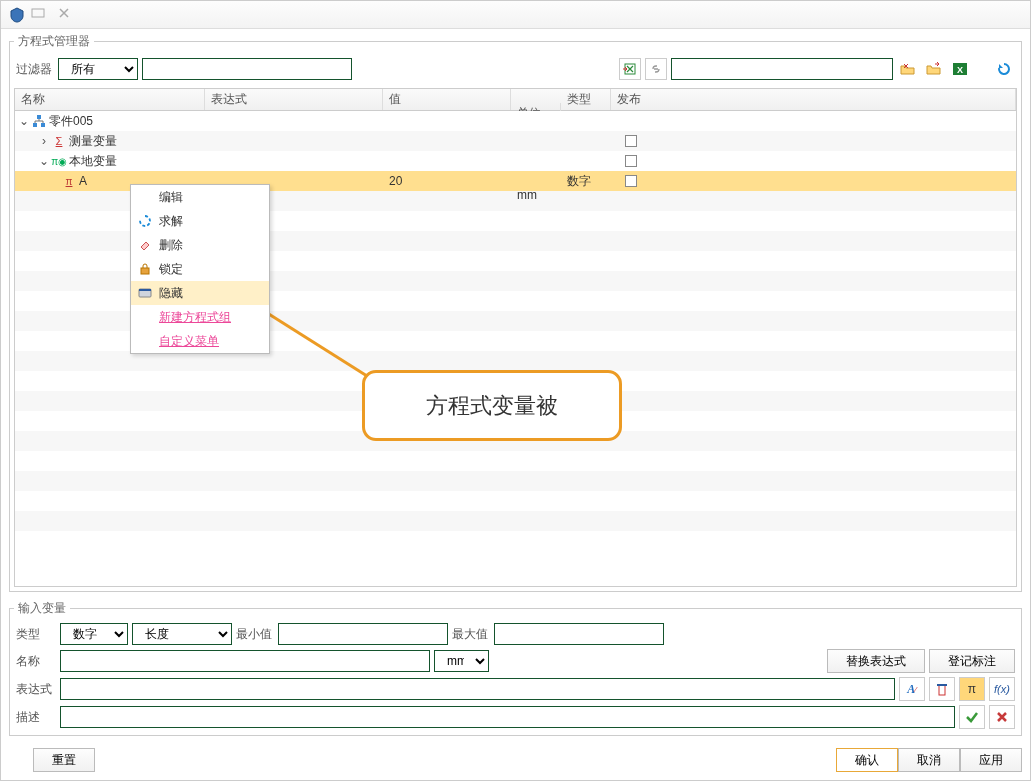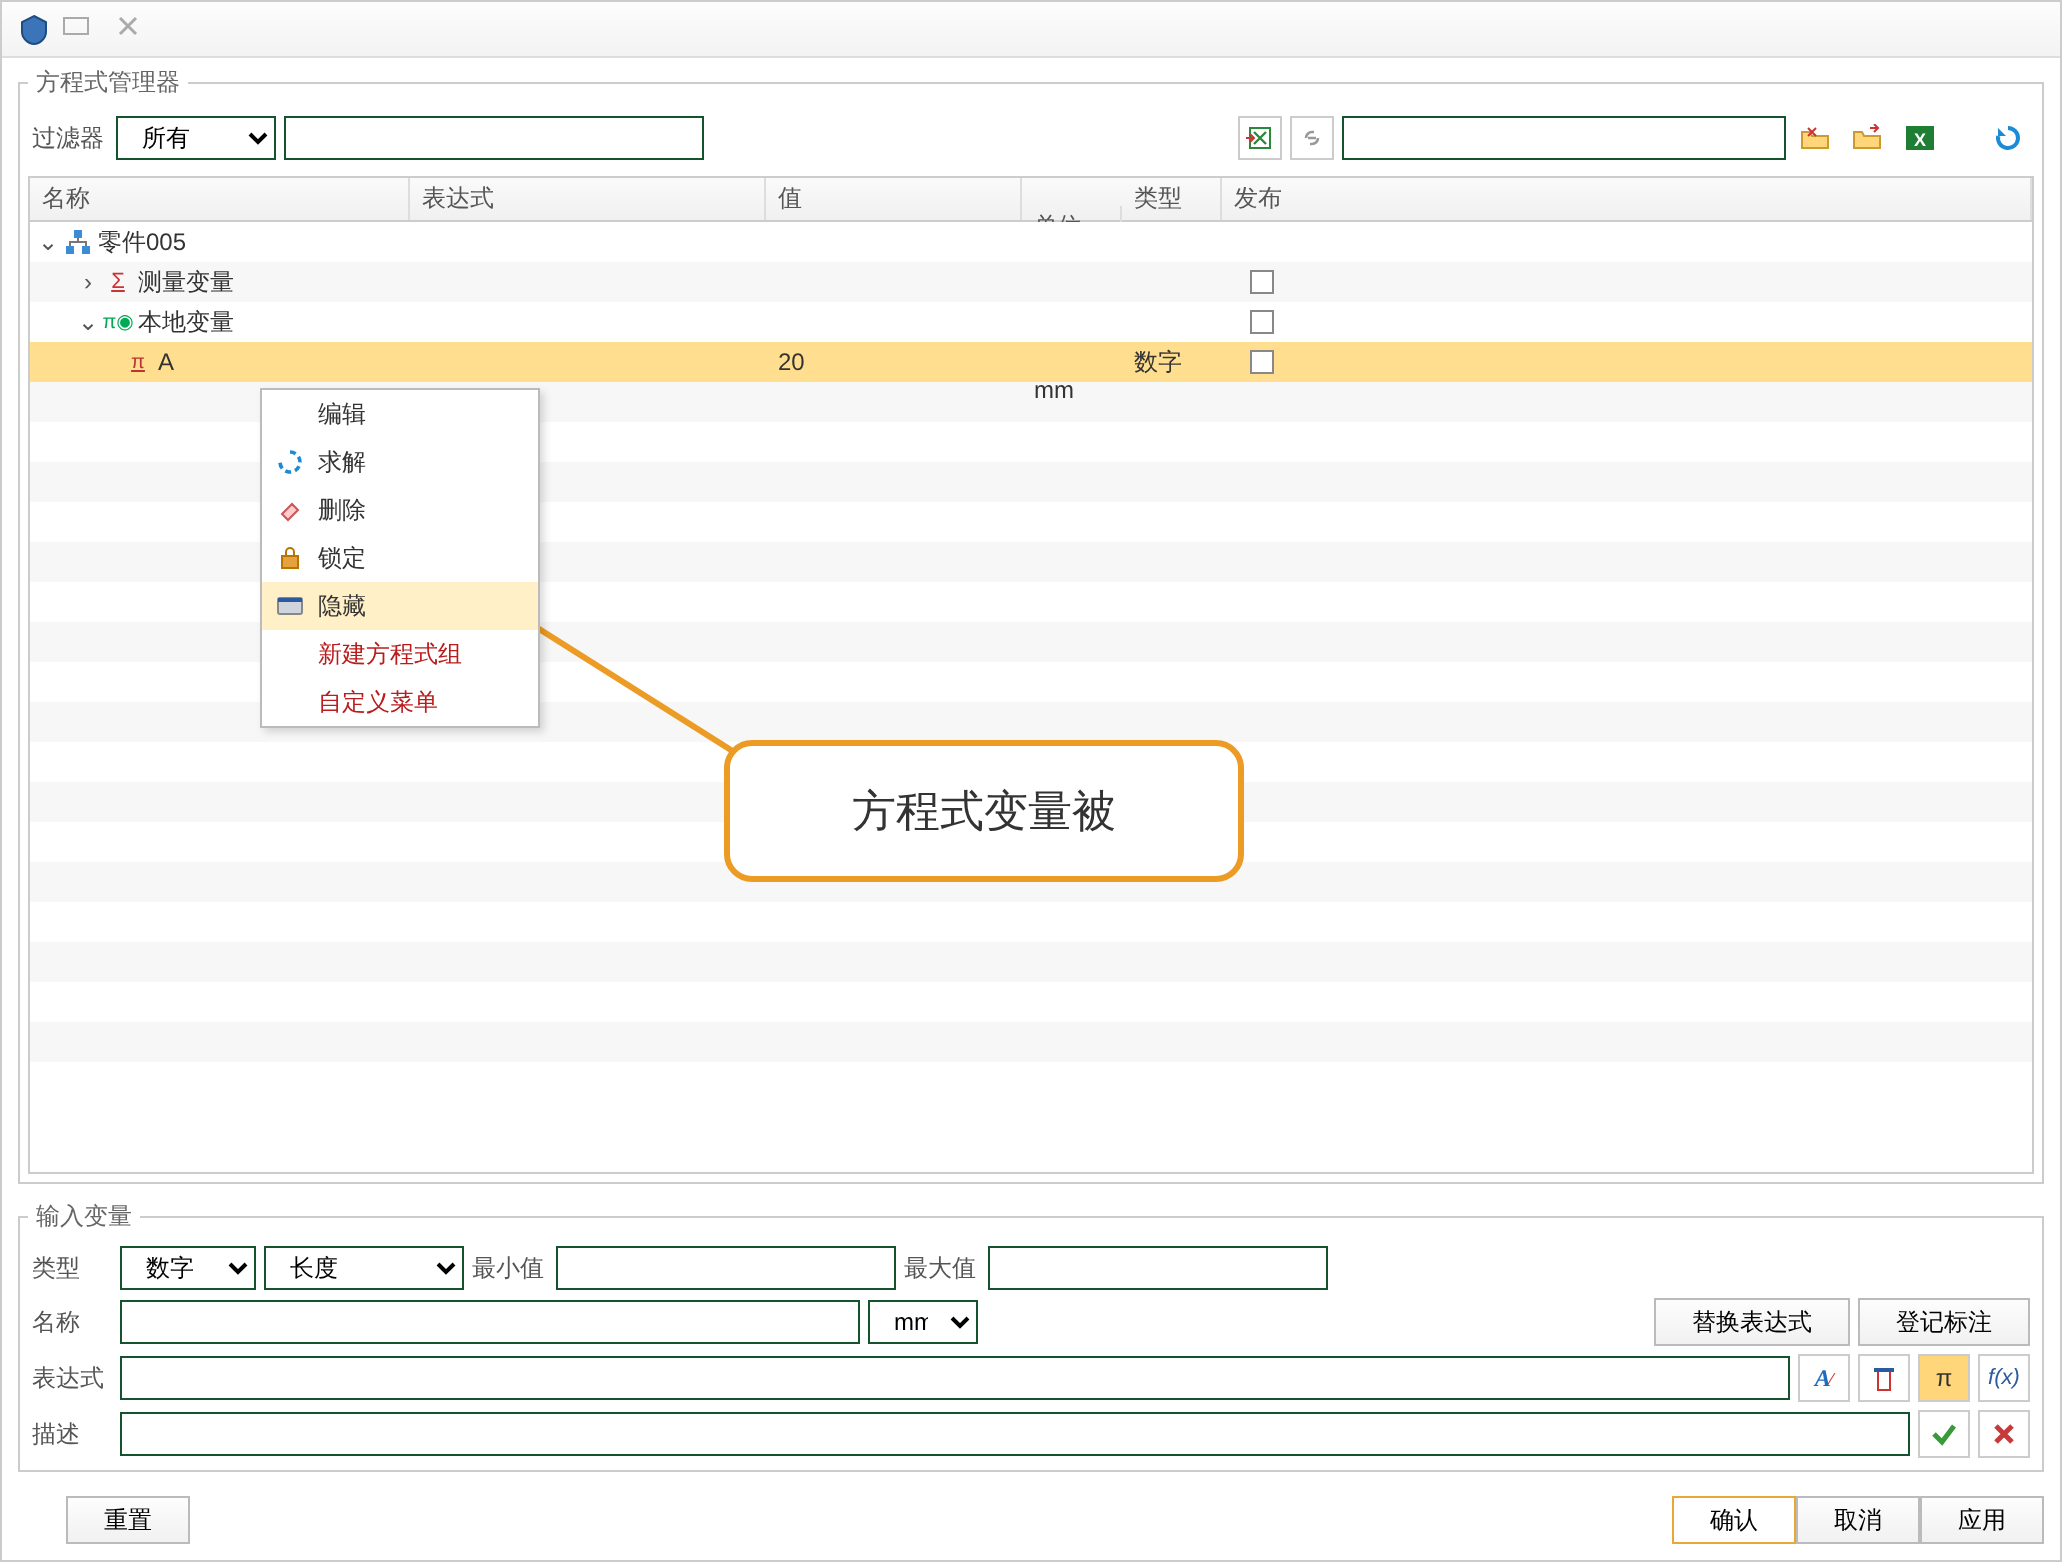--- a/index.html
+++ b/index.html
@@ -34,25 +34,25 @@
 .c-value { width: 128px; }
 .c-unit { width: 50px; margin-top: 28px; }
 .c-type { width: 50px; }
 .c-pub { width: 40px; display: flex; justify-content: center; }
 .indent-0 { padding-left: 4px; }
 .indent-1 { padding-left: 24px; }
 .indent-2 { padding-left: 44px; }
 .chevron { display: inline-block; width: 10px; text-align: center; color: #555; cursor: pointer; }
 .tree-icon { width: 14px; height: 14px; display: inline-flex; align-items: center; justify-content: center; margin: 0 3px; }
 .checkbox-sm { width: 12px; height: 12px; border: 1px solid #888; background: #fff; }
-.context-menu { position: absolute; left: 130px; top: 194px; width: 140px; background: #fff; border: 1px solid #bbb; box-shadow: 2px 2px 4px rgba(0,0,0,.15); z-index: 10; }
+.context-menu { position: absolute; left: 130px; top: 184px; width: 140px; background: #fff; border: 1px solid #bbb; box-shadow: 2px 2px 4px rgba(0,0,0,.15); z-index: 10; }
 .menu-item { display: flex; align-items: center; height: 24px; padding: 0 6px; gap: 6px; cursor: pointer; }
 .menu-item.highlight { background: #fff0c8; }
 .menu-item .mi-icon { width: 16px; height: 16px; display: inline-flex; align-items: center; justify-content: center; }
-.menu-item.disabled { color: #b91c1c; }
+.menu-item.disabled { color: #ec4899; text-decoration: underline; }
 .callout { position: absolute; left: 362px; top: 370px; width: 260px; background: #fff; border: 3px solid #ec9b24; border-radius: 14px; padding: 14px 10px; text-align: center; font-size: 22px; line-height: 1.7; z-index: 9; }
 .callout-line { position: absolute; left: 264px; top: 311px; width: 130px; height: 90px; z-index: 8; }
 .bottom-group .form-row { display: flex; align-items: center; padding: 2px; gap: 4px; }
 .bottom-btns { display: flex; justify-content: space-between; padding: 8px; margin-left: 24px; }
 .btn { border: 1px solid #bbb; background: linear-gradient(#fdfdfd,#f1f1f1); height: 24px; padding: 0 18px; cursor: pointer; font-size: 12px; }
 .btn.primary { border-color: #e8a838; background: #fff; }
 .right-btn-group { display: flex; gap: 0; }
 .small-icon-btn { width: 26px; height: 24px; border: 1px solid #ccc; background: #fff; display: inline-flex; align-items: center; justify-content: center; cursor: pointer; }
 .brd-blue { color:#1f6bbf; font-weight:bold; font-family:serif; font-style:italic; }
 </style>

